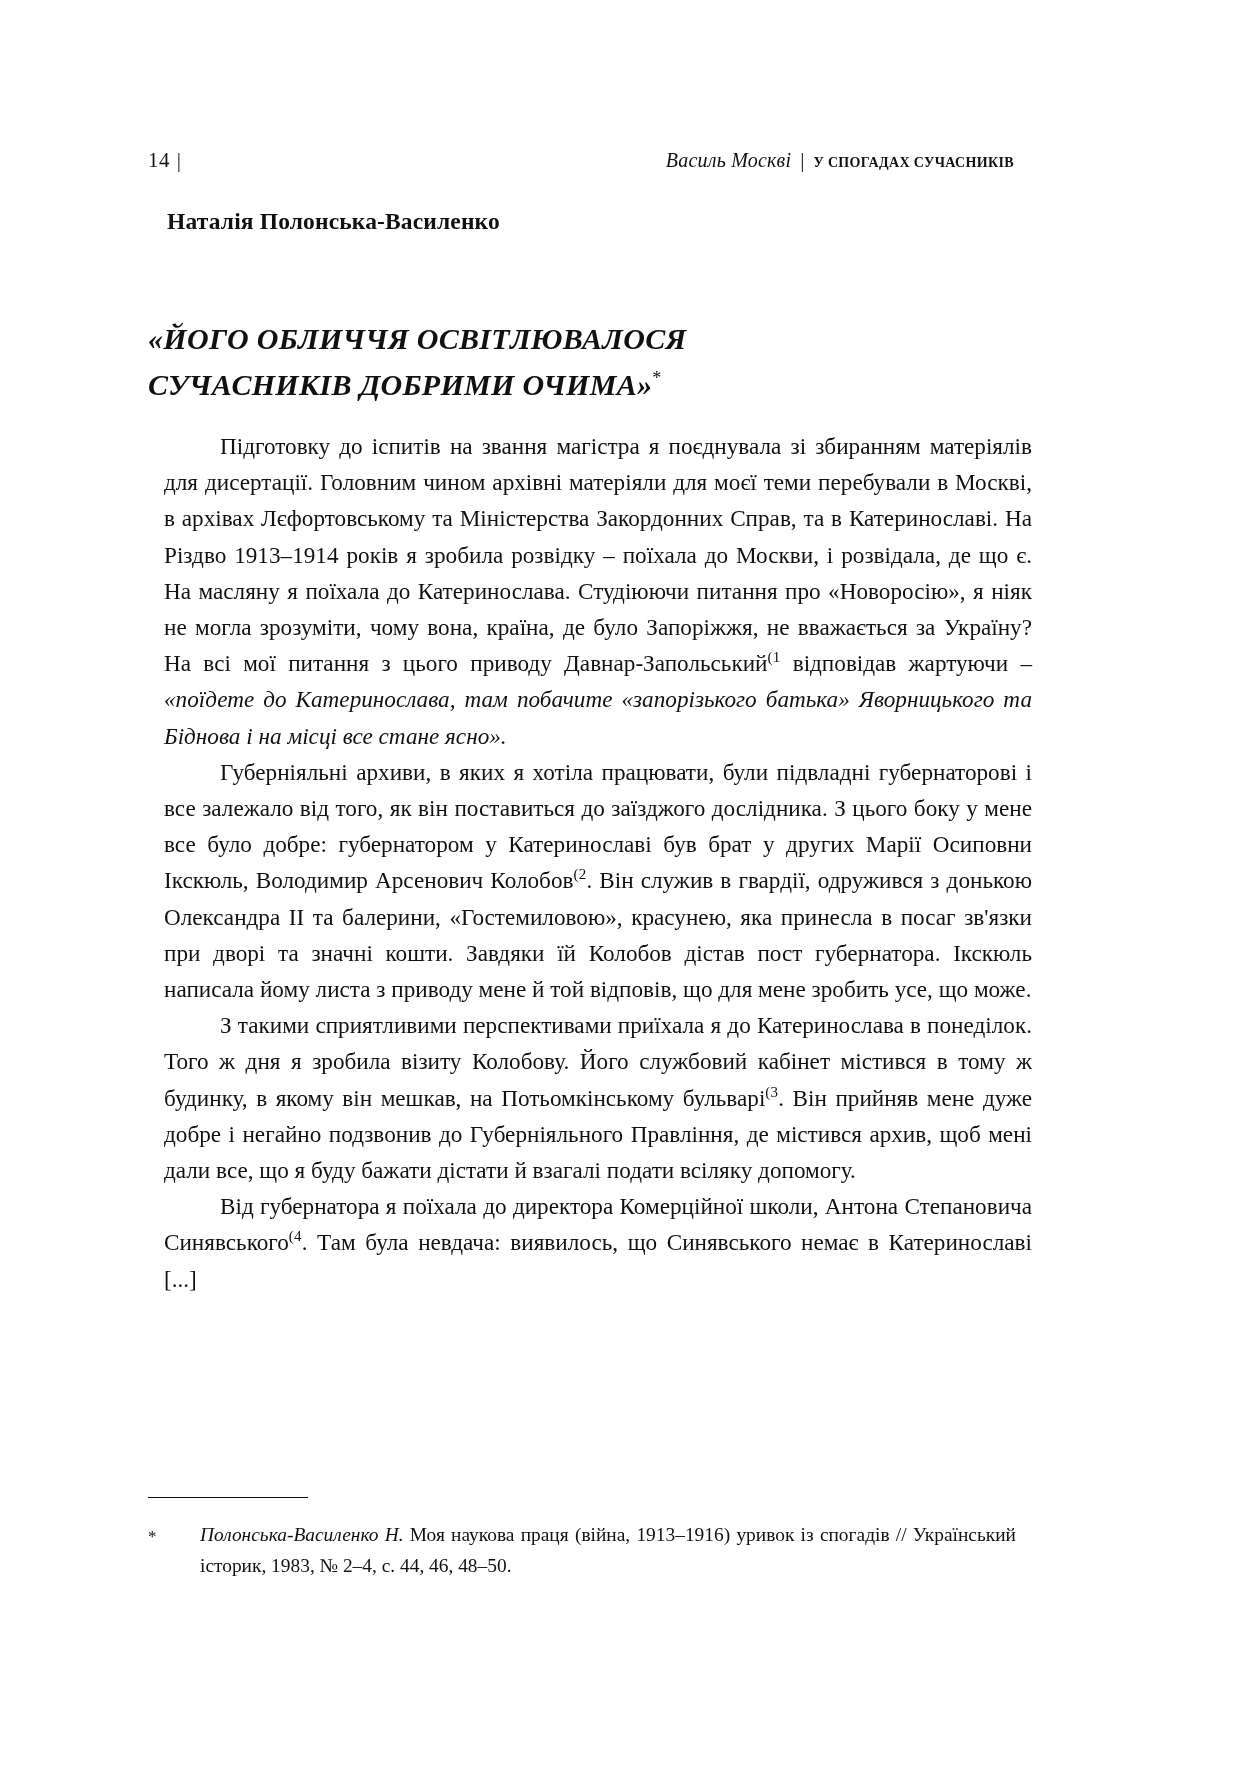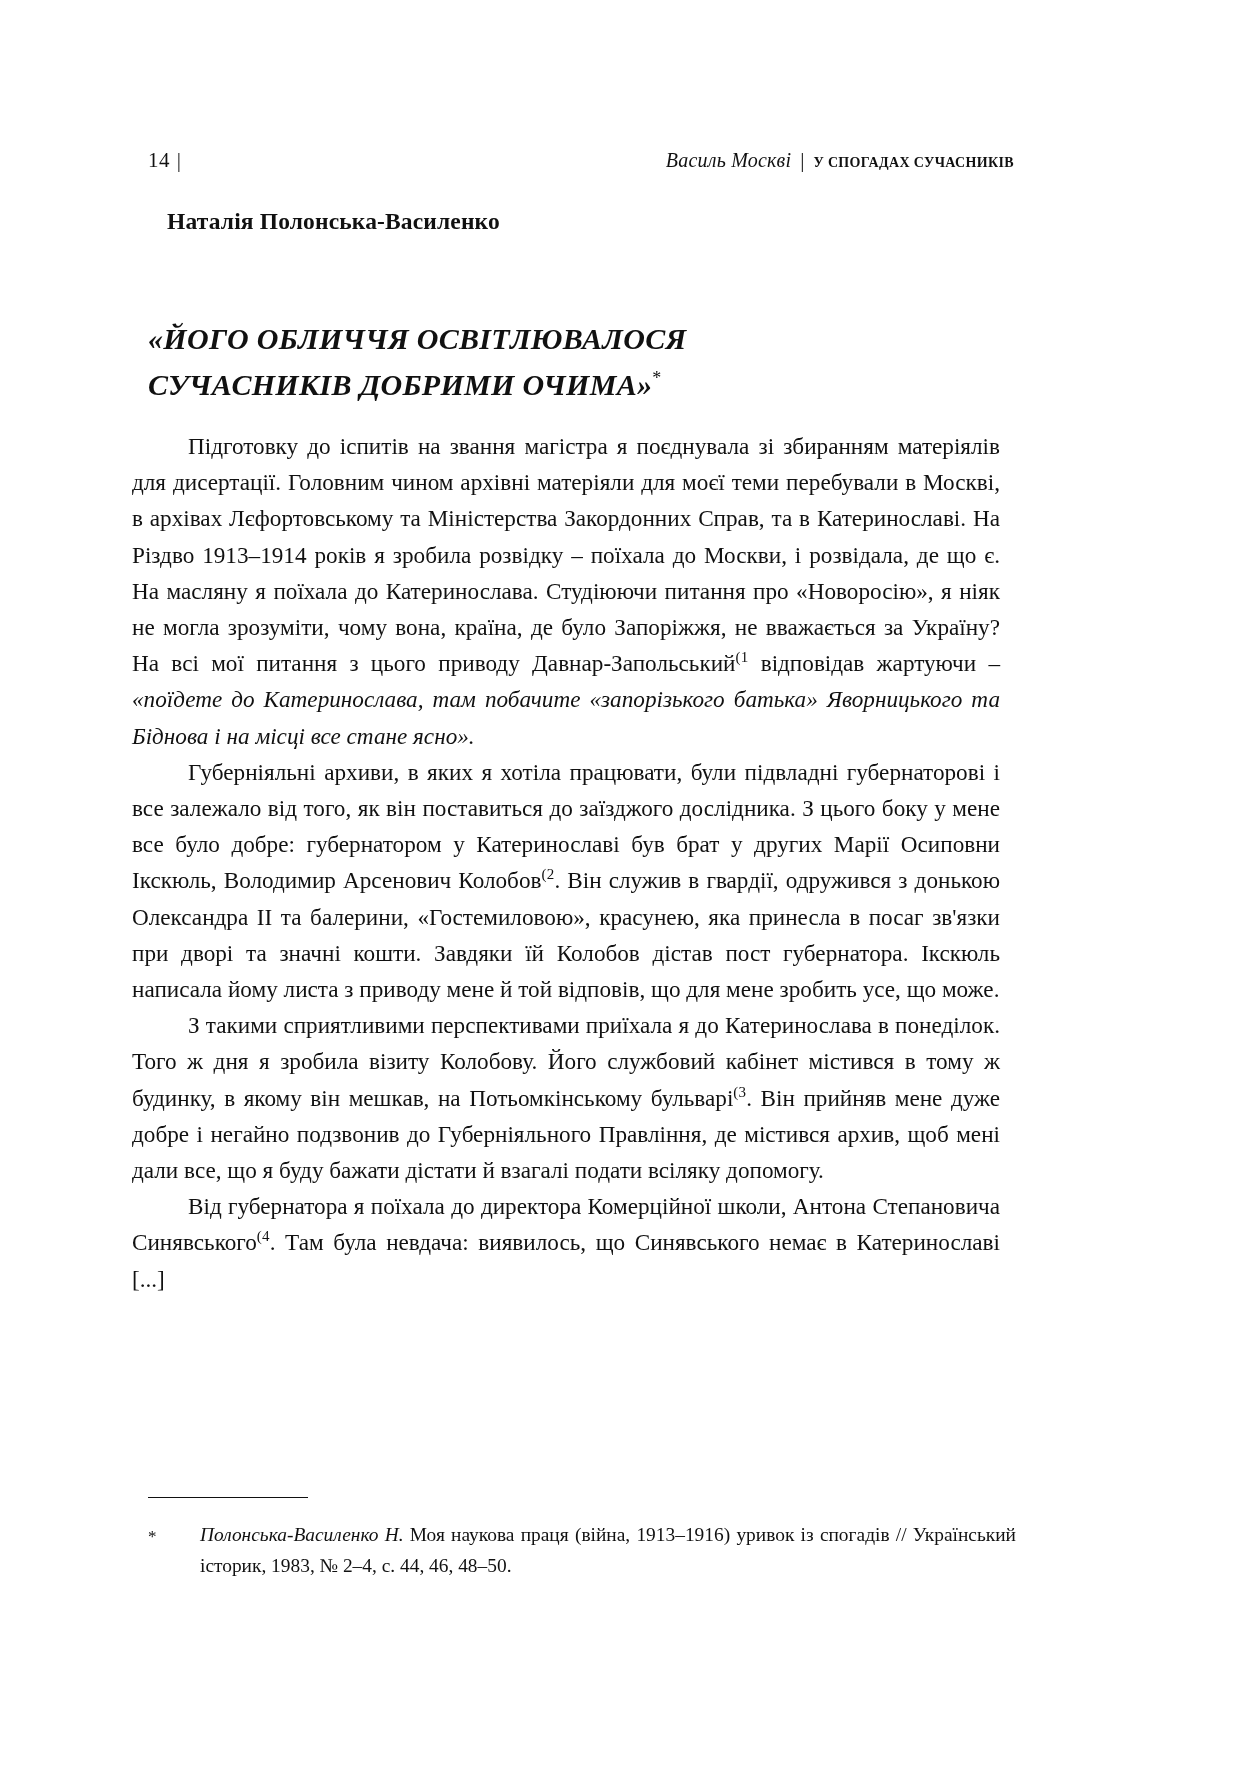--- a/index.html
+++ b/index.html
@@ -101,21 +101,21 @@
     font-style: normal;
     font-weight: normal;
     font-size: 18px;
     vertical-align: super;
     line-height: 0;
   }
 
   
   .body-text {
     position: absolute;
-    left: 132px;
+    left: 164px;
     top: 428px;
     width: 868px;
     font-size: 23.2px;
     line-height: 36.2px;
     text-align: justify;
     text-justify: inter-word;
     hyphens: manual;
   }
   .body-text p {
     margin: 0;

